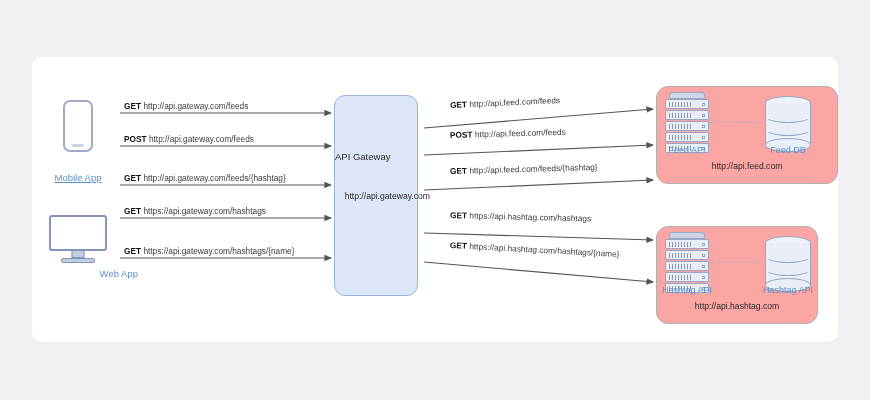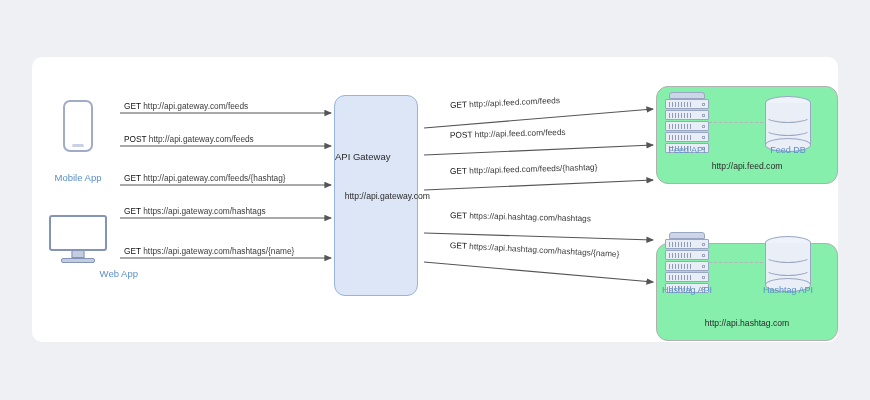--- a/index.html
+++ b/index.html
@@ -53,21 +53,21 @@
     position:absolute;left:0;top:55px;width:84px;text-align:left;
     font-size:9.5px;color:#2a2a2a;
   }
   #gateway .gw-url{
     position:absolute;left:-11px;top:95px;width:106px;text-align:right;
     font-size:8.6px;color:#2a2a2a;white-space:nowrap;
   }
   
   .svc-group{
     position:absolute;border:1.1px solid #b0b0b0;border-radius:12px;
-    background:#86efac;box-sizing:border-box;
+    background:#fca5a5;box-sizing:border-box;
   }
   .svc-url{
     position:absolute;left:0;width:100%;text-align:center;
     font-size:8.6px;color:#2a2a2a;
   }
   .svc-label{
     position:absolute;width:110px;text-align:center;
     font-size:9px;color:#5b8fc9;
   }
   
@@ -106,34 +106,34 @@
   .db .cap.m1{top:13px;background:transparent;border-bottom-color:#9aa7c2;border-top-color:transparent;border-left-color:transparent;border-right-color:transparent;}
   .db .cap.m2{top:26px;background:transparent;border-bottom-color:#9aa7c2;border-top-color:transparent;border-left-color:transparent;border-right-color:transparent;}
   .db .cap.b{top:42px;background:#e9eef7;}
   .conn-dash{
     position:absolute;border-top:1.1px dashed #b5b5b5;height:0;
   }
   
   .alabel{
     position:absolute;white-space:nowrap;font-size:8.3px;color:#3b3b3b;
   }
-  .alabel b{color:#111;font-weight:normal;}
+  .alabel b{color:#111;font-weight:bold;}
   svg.arrows{position:absolute;left:0;top:0;overflow:visible;}
 </style>
 </head>
 <body>
 
 <div id="stage">
 
   <div id="card"></div>
 
   <div class="node" style="left:63px;top:100px;">
     <div class="phone"></div>
   </div>
-  <div class="client-label" style="left:18px;top:172px;">Mobile App</div>
+  <div class="client-label" style="left:18px;top:172px;text-decoration:underline;">Mobile App</div>
 
   <div class="node" style="left:49px;top:215px;">
     <div class="monitor">
       <div class="screen"></div>
         <div class="neck"></div>
         <div class="base"></div>
     </div>
   </div>
   <div class="client-label" style="left:18px;top:268px;text-align:right;">Web App</div>
 
@@ -176,21 +176,21 @@
     <div class="db">
       <div class="cap t"></div>
         <div class="body"></div>
       <div class="cap m1"></div>
         <div class="cap m2"></div>
         <div class="cap b"></div>
     </div>
   </div>
   <div class="svc-label" style="left:733px;top:145px;">Feed DB</div>
 
-  <div class="svc-group" style="left:656px;top:226px;width:182px;height:98px;margin-top:17px;">
+  <div class="svc-group" style="left:656px;top:226px;width:162px;height:98px;">
     <div class="svc-url" style="top:74px;">http://api.hashtag.com</div>
   </div>
   <div class="conn-dash" style="left:709px;top:262px;width:54px;"></div>
   <div class="node" style="left:665px;top:232px;">
     <div class="rack">
       <div class="top"></div>
       <div class="unit" style="top:7px;">
           <div class="vents"></div>
           <div class="dot"></div>
         </div>

